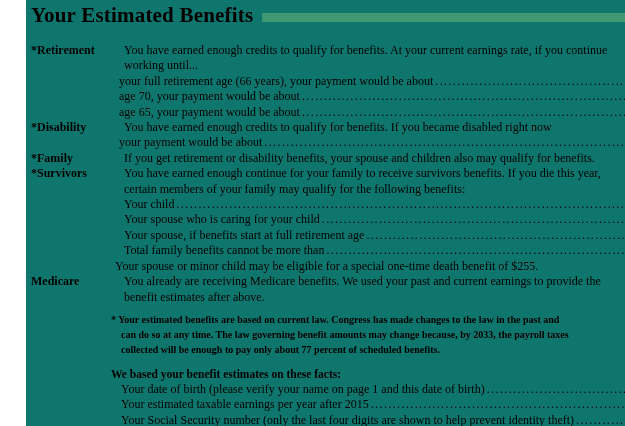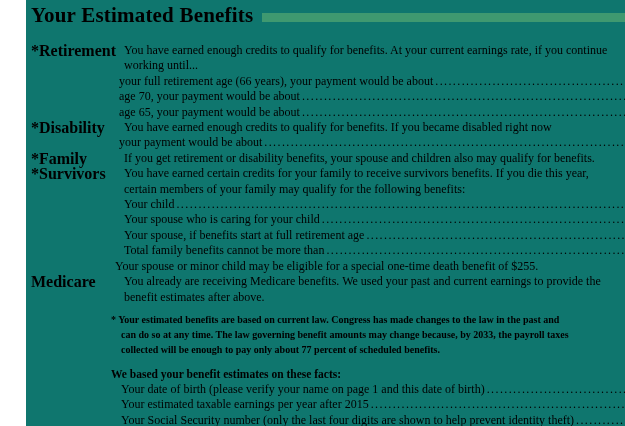--- a/index.html
+++ b/index.html
@@ -17,21 +17,21 @@
   
   .hdr{display:flex;align-items:center;margin:0 0 16px 0;}
   .hdr h1{
     margin:0;font-size:21px;line-height:24px;font-weight:bold;
     letter-spacing:.2px;white-space:nowrap;
   }
   .rule{flex:1;height:9px;margin-left:9px;margin-top:5px;background:#3f9970;}
   
   .main{padding-right:7px;}
   .section{display:flex;}
-  .label{flex:none;width:88px;font-weight:bold;font-size:16px;line-height:15.4px;white-space:nowrap;}
+  .label{flex:none;width:88px;font-weight:bold;font-size:12px;line-height:15.4px;white-space:nowrap;}
   .rows{flex:1;min-width:0;}
   .row{display:flex;align-items:baseline;line-height:15.4px;}
   .row.ind{padding-left:5px;}
   .row.out{margin-left:-4px;text-align:right;}
   .txt{white-space:nowrap;}
   .lead{flex:1;min-width:0;overflow:hidden;white-space:nowrap;margin:0 2px;}
   .lead::after{
     content:"..................................................................................................................................................................................................";
     letter-spacing:1.4px;
   }
@@ -100,21 +100,21 @@
         <div class="rows">
           <div class="row ind">
             <span class="txt">If you get retirement or disability benefits, your spouse and children also may qualify for benefits.</span>
           </div>
         </div>
       </div>
       <div class="section">
         <div class="label">*Survivors</div>
         <div class="rows">
           <div class="row ind">
-            <span class="txt">You have earned certain credits for your family to receive survivors benefits. If you die this year,</span>
+            <span class="txt">You have earned enough continue for your family to receive survivors benefits. If you die this year,</span>
           </div>
           <div class="row ind">
             <span class="txt">certain members of your family may qualify for the following benefits:</span>
           </div>
           <div class="row ind">
             <span class="txt">Your child</span>
             <span class="lead"></span>
             <span class="sfx">$</span>
           </div>
           <div class="row ind">

